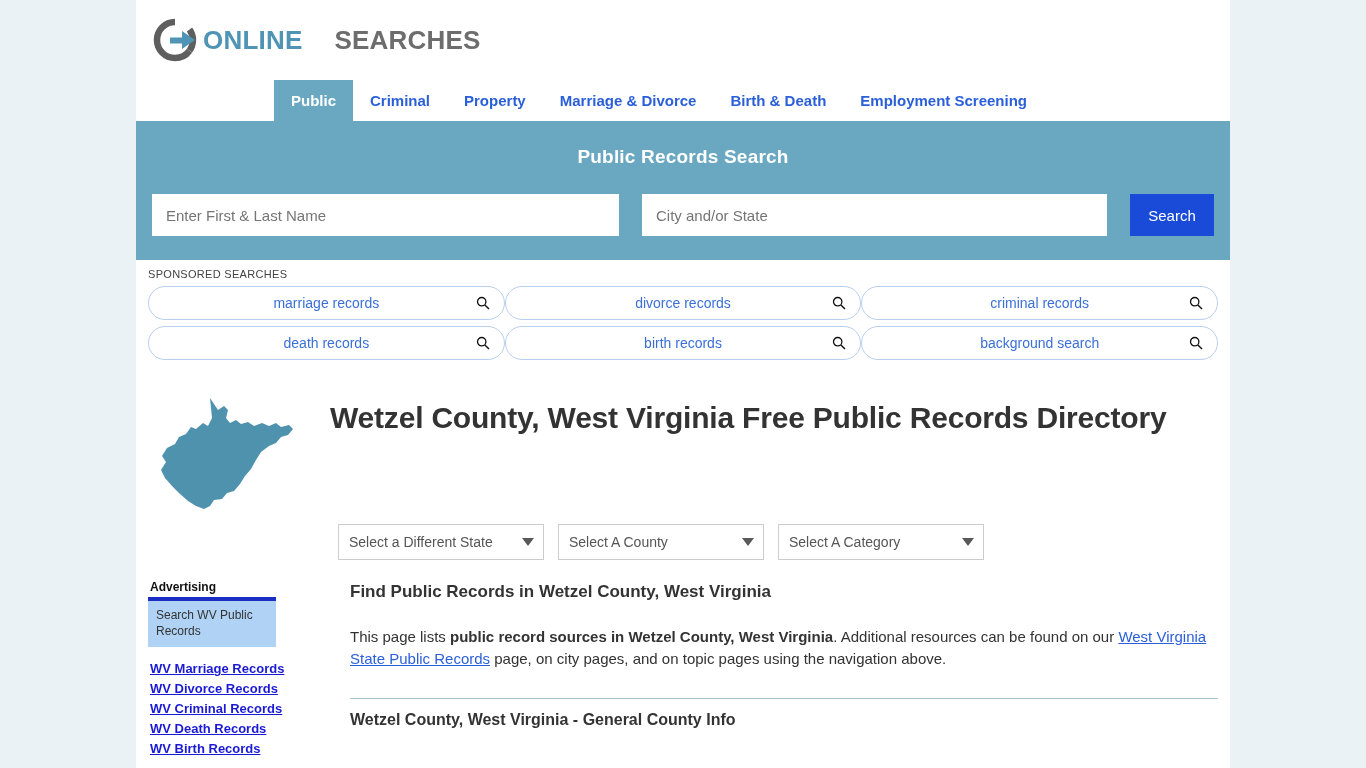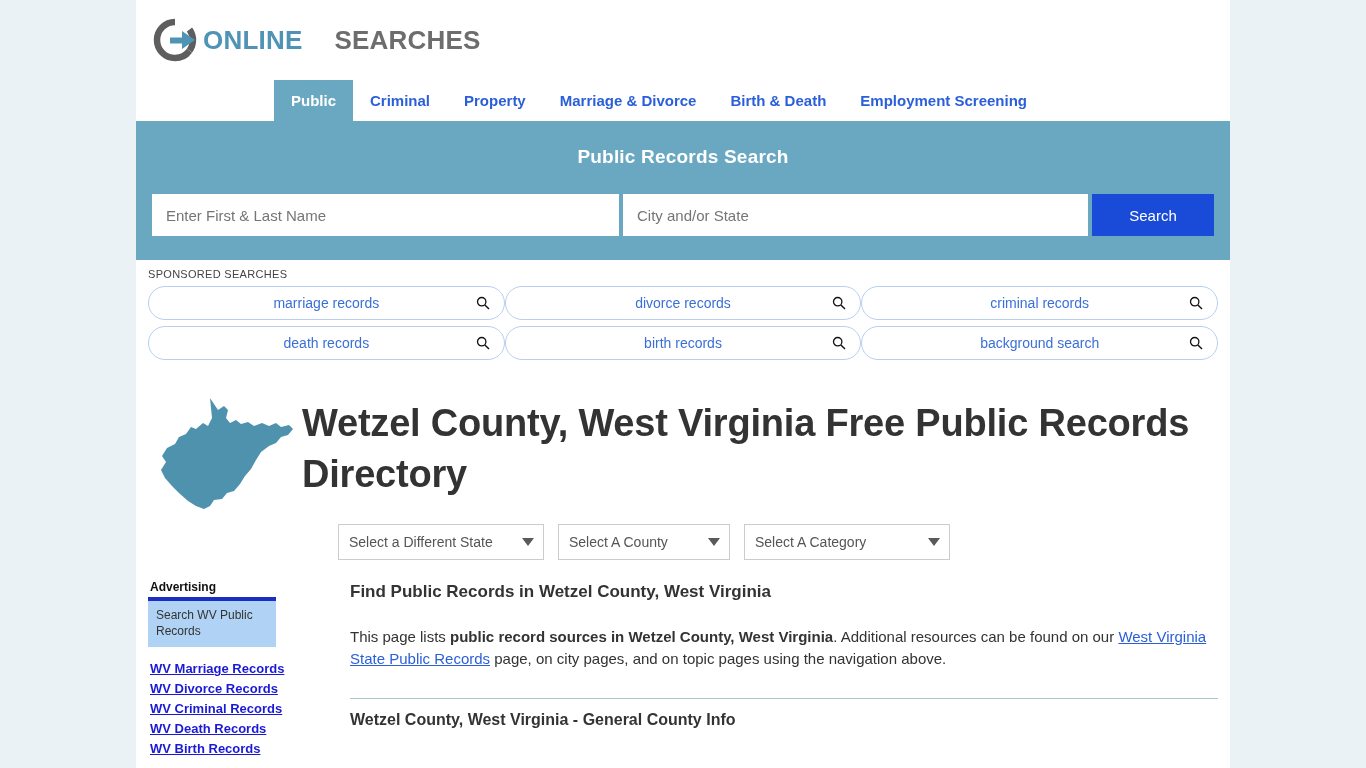--- a/index.html
+++ b/index.html
@@ -37,21 +37,21 @@
   }
   .nav-tab.active { background: #6aa8c2; color: #ffffff; }
 
   
   .banner { background: #6aa8c2; padding: 22px 16px 24px 16px; }
   .banner-title {
     text-align: center; color: #ffffff;
     font-size: 19px; font-weight: bold;
     margin-bottom: 26px; letter-spacing: .2px;
   }
-  .search-row { display: flex; align-items: stretch; gap: 4px; }
+  .search-row { display: flex; align-items: stretch; gap: 23px; }
   .search-field {
     height: 42px; border: none; outline: none;
     background: #fff; font-size: 15px; color: #555;
     padding: 0 14px; font-family: "Liberation Sans", sans-serif;
   }
   .search-field.name { flex: 0 0 467px; }
   .search-field.city { flex: 0 0 465px; }
   .search-btn {
     flex: 1 1 auto; height: 42px; border: none; cursor: pointer;
     background: #1a4bd8; color: #fff; font-size: 15px;
@@ -75,35 +75,35 @@
   .pill-icon {
     position: absolute; right: 14px; top: 50%;
     transform: translateY(-50%);
     width: 14px; height: 14px; color: #111;
   }
 
   
   .title-block { display: flex; align-items: flex-start; padding: 18px 12px 0 12px; }
   .state-map { flex: 0 0 150px; height: 118px; margin-top: 8px; }
   .page-title {
-    flex: 1; font-size: 38px; font-weight: bold; color: #333;
-    line-height: 1.33; margin-left: 4px; margin-top: 10px;
+    flex: 1; font-size: 30px; font-weight: bold; color: #333;
+    line-height: 1.33; margin-left: 32px; margin-top: 10px;
     letter-spacing: -.2px;
   }
 
   
   .select-row { display: flex; gap: 14px; padding: 10px 12px 0 202px; }
   .sel {
     height: 36px; border: 1px solid #cccccc; background: #fff;
     display: flex; align-items: center; justify-content: space-between;
     padding: 0 9px 0 10px; cursor: pointer;
     font-size: 14px; color: #555;
   }
   .sel.w1 { width: 206px; }
-  .sel.w2 { width: 172px; }
+  .sel.w2 { width: 206px; }
   .sel.w3 { width: 206px; }
   .caret { border-left: 6px solid transparent; border-right: 6px solid transparent;
            border-top: 8px solid #5a5a5a; margin-left: 8px; }
 
   
   .body-cols { display: flex; padding: 20px 12px 0 12px; }
   .sidebar { flex: 0 0 190px; }
   .ad-label {
     font-size: 12px; font-weight: bold; color: #111;
     margin-bottom: 3px; padding-left: 2px;

